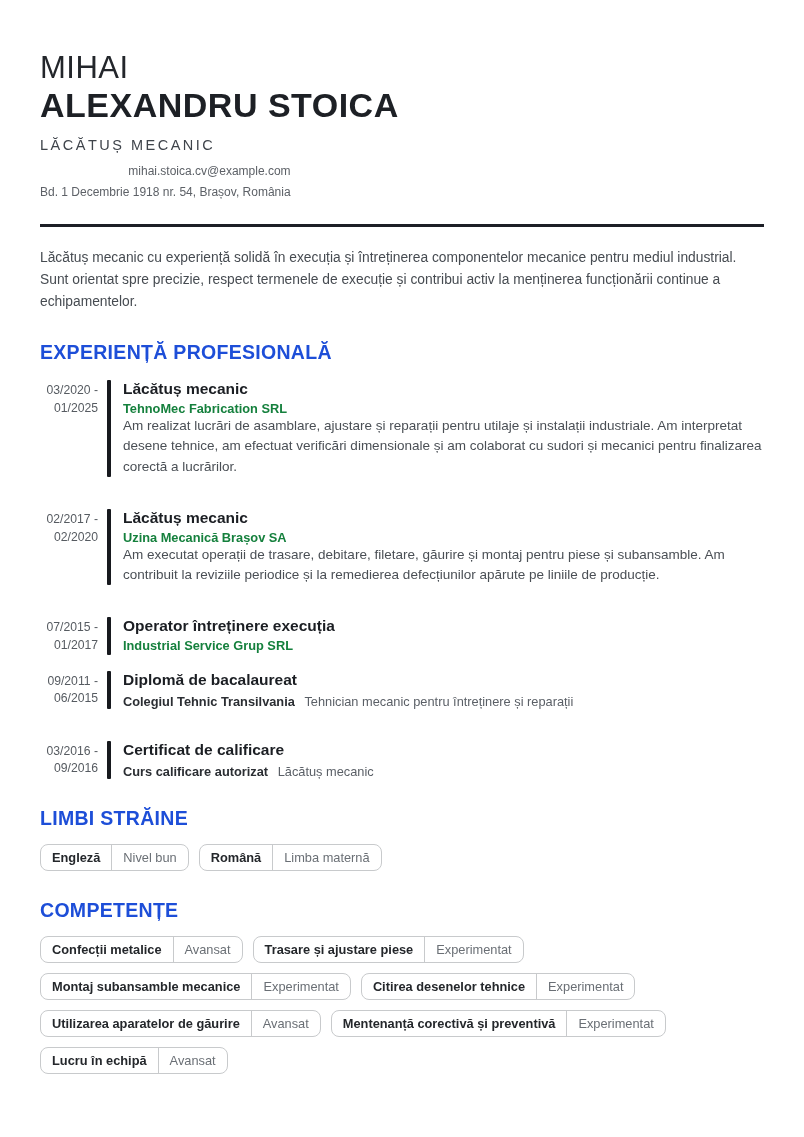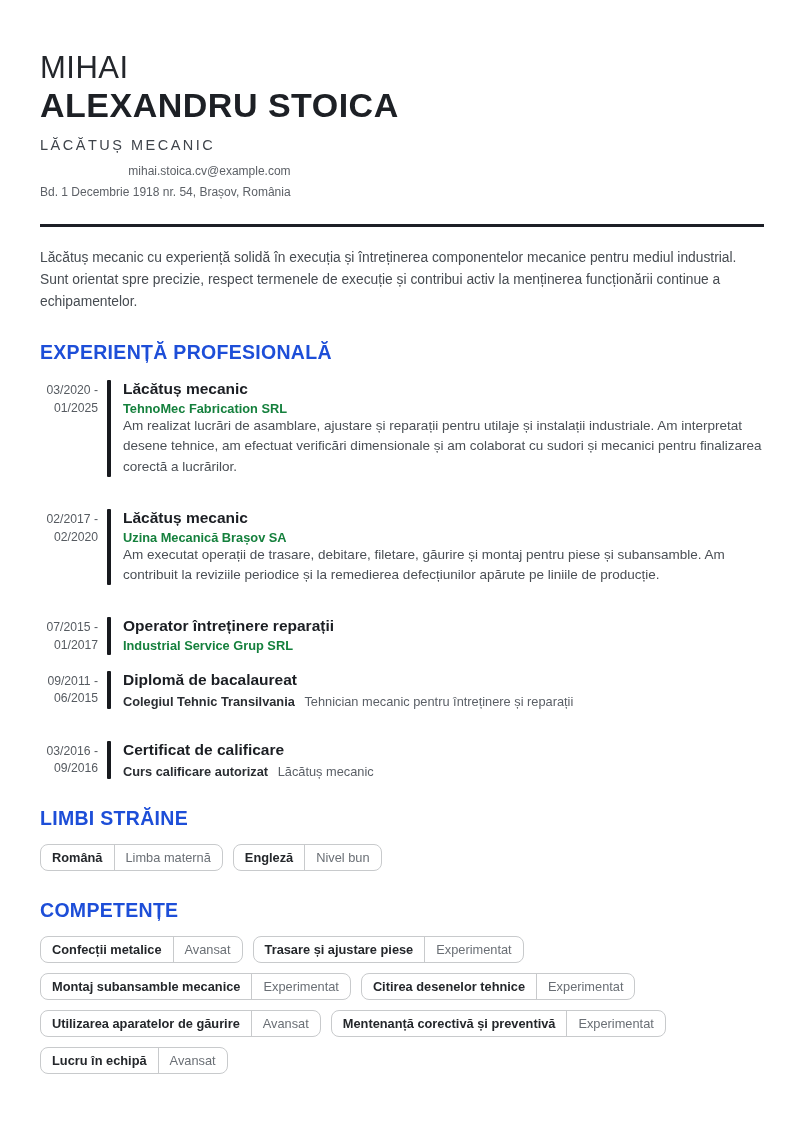--- a/index.html
+++ b/index.html
@@ -122,21 +122,21 @@
       </div>
     </div>
 
     <div class="entry">
       <div class="dates">
         <span>07/2015 -</span>
         <span>01/2017</span>
       </div>
       <div class="bar"></div>
       <div class="content">
-        <div class="role">Operator întreținere reparații</div>
+        <div class="role">Operator întreținere execuția</div>
         <div class="company">Industrial Service Grup SRL</div>
       </div>
     </div>
 
   </div>
 
   <div class="entries">
 
     <div class="entry">
       <div class="dates">
@@ -166,27 +166,27 @@
           <span class="detail">Lăcătuș mecanic</span>
         </div>
       </div>
     </div>
 
   </div>
 
   <h2 class="section-title">LIMBI STRĂINE</h2>
   <div class="chips">
     <div class="chip">
+      <span class="chip-name">Engleză</span>
+      <span class="chip-level">Nivel bun</span>
+    </div>
+    <div class="chip">
       <span class="chip-name">Română</span>
       <span class="chip-level">Limba maternă</span>
     </div>
-    <div class="chip">
-      <span class="chip-name">Engleză</span>
-      <span class="chip-level">Nivel bun</span>
-    </div>
   </div>
 
   <h2 class="section-title">COMPETENȚE</h2>
   <div class="chips">
     <div class="chip">
       <span class="chip-name">Confecții metalice</span>
       <span class="chip-level">Avansat</span>
     </div>
     <div class="chip">
       <span class="chip-name">Trasare și ajustare piese</span>

